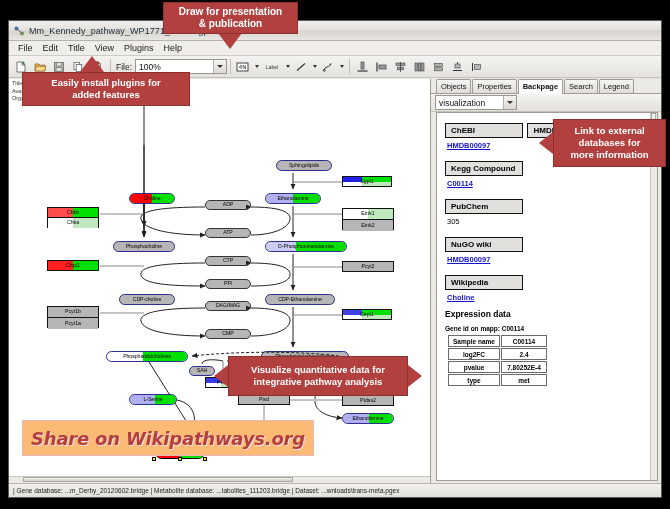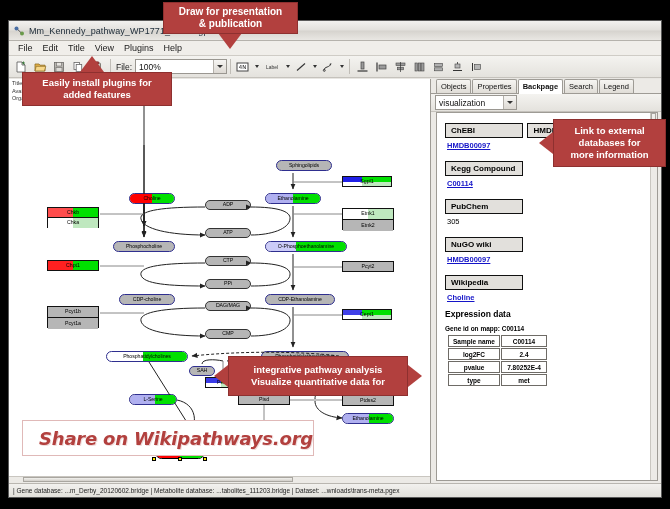--- a/index.html
+++ b/index.html
@@ -305,23 +305,23 @@
     position:absolute; z-index:59;
     width:0;height:0;
     border-top:11px solid transparent;
     border-bottom:11px solid transparent;
     border-left:14px solid #b2403e;
   }
   #wikibanner {
     position:absolute;
     left:22px; top:420px;
     width:292px; height:36px;
-    background:#ffffff;
+    background:#fdba74;
     border:1px solid #e0b9b8;
-    display:flex;align-items:center;justify-content:flex-end;
+    display:flex;align-items:center;justify-content:center;
     z-index:60;
   }
   #wikibanner span {
     font-family:"DejaVu Sans", sans-serif;
     font-style:italic; font-weight:bold;
     font-size:18px;
     color:#b2403e;
     text-shadow: 1px 1px 0 #f0dcdc;
     letter-spacing:-.2px;
   }
@@ -808,41 +808,41 @@
   </div>
 
   <div class="callout" style="left:163px;top:2px;width:135px;height:32px;font-size:10px;">
     <div>
       <div>Draw for presentation</div>
       <div>&amp; publication</div>
     </div>
   </div>
   <div class="arrow-down" style="left:218px;top:33px;"></div>
 
-  <div class="callout" style="left:22px;top:72px;width:150px;height:34px;font-size:9.5px;">
+  <div class="callout" style="left:22px;top:72px;width:168px;height:34px;font-size:9.5px;">
     <div>
       <div>Easily install plugins for</div>
       <div>added features</div>
     </div>
   </div>
   <div class="arrow-up" style="left:80px;top:56px;"></div>
 
   <div class="callout" style="left:553px;top:119px;width:113px;height:48px;font-size:9.5px;">
     <div>
       <div>Link  to external</div>
       <div>databases  for</div>
       <div>more information</div>
     </div>
   </div>
   <div class="arrow-left" style="left:539px;top:132px;"></div>
 
   <div class="callout" style="left:228px;top:356px;width:180px;height:40px;font-size:9.5px;">
     <div>
+      <div>Visualize quantitative data  for</div>
       <div>integrative pathway analysis</div>
-      <div>Visualize quantitative data  for</div>
     </div>
   </div>
   <div class="arrow-left" style="left:214px;top:365px;"></div>
   <div class="arrow-right" style="left:408px;top:365px;"></div>
 
   <div id="wikibanner">
     <span>Share on Wikipathways.org</span>
   </div>
 
 </div>

